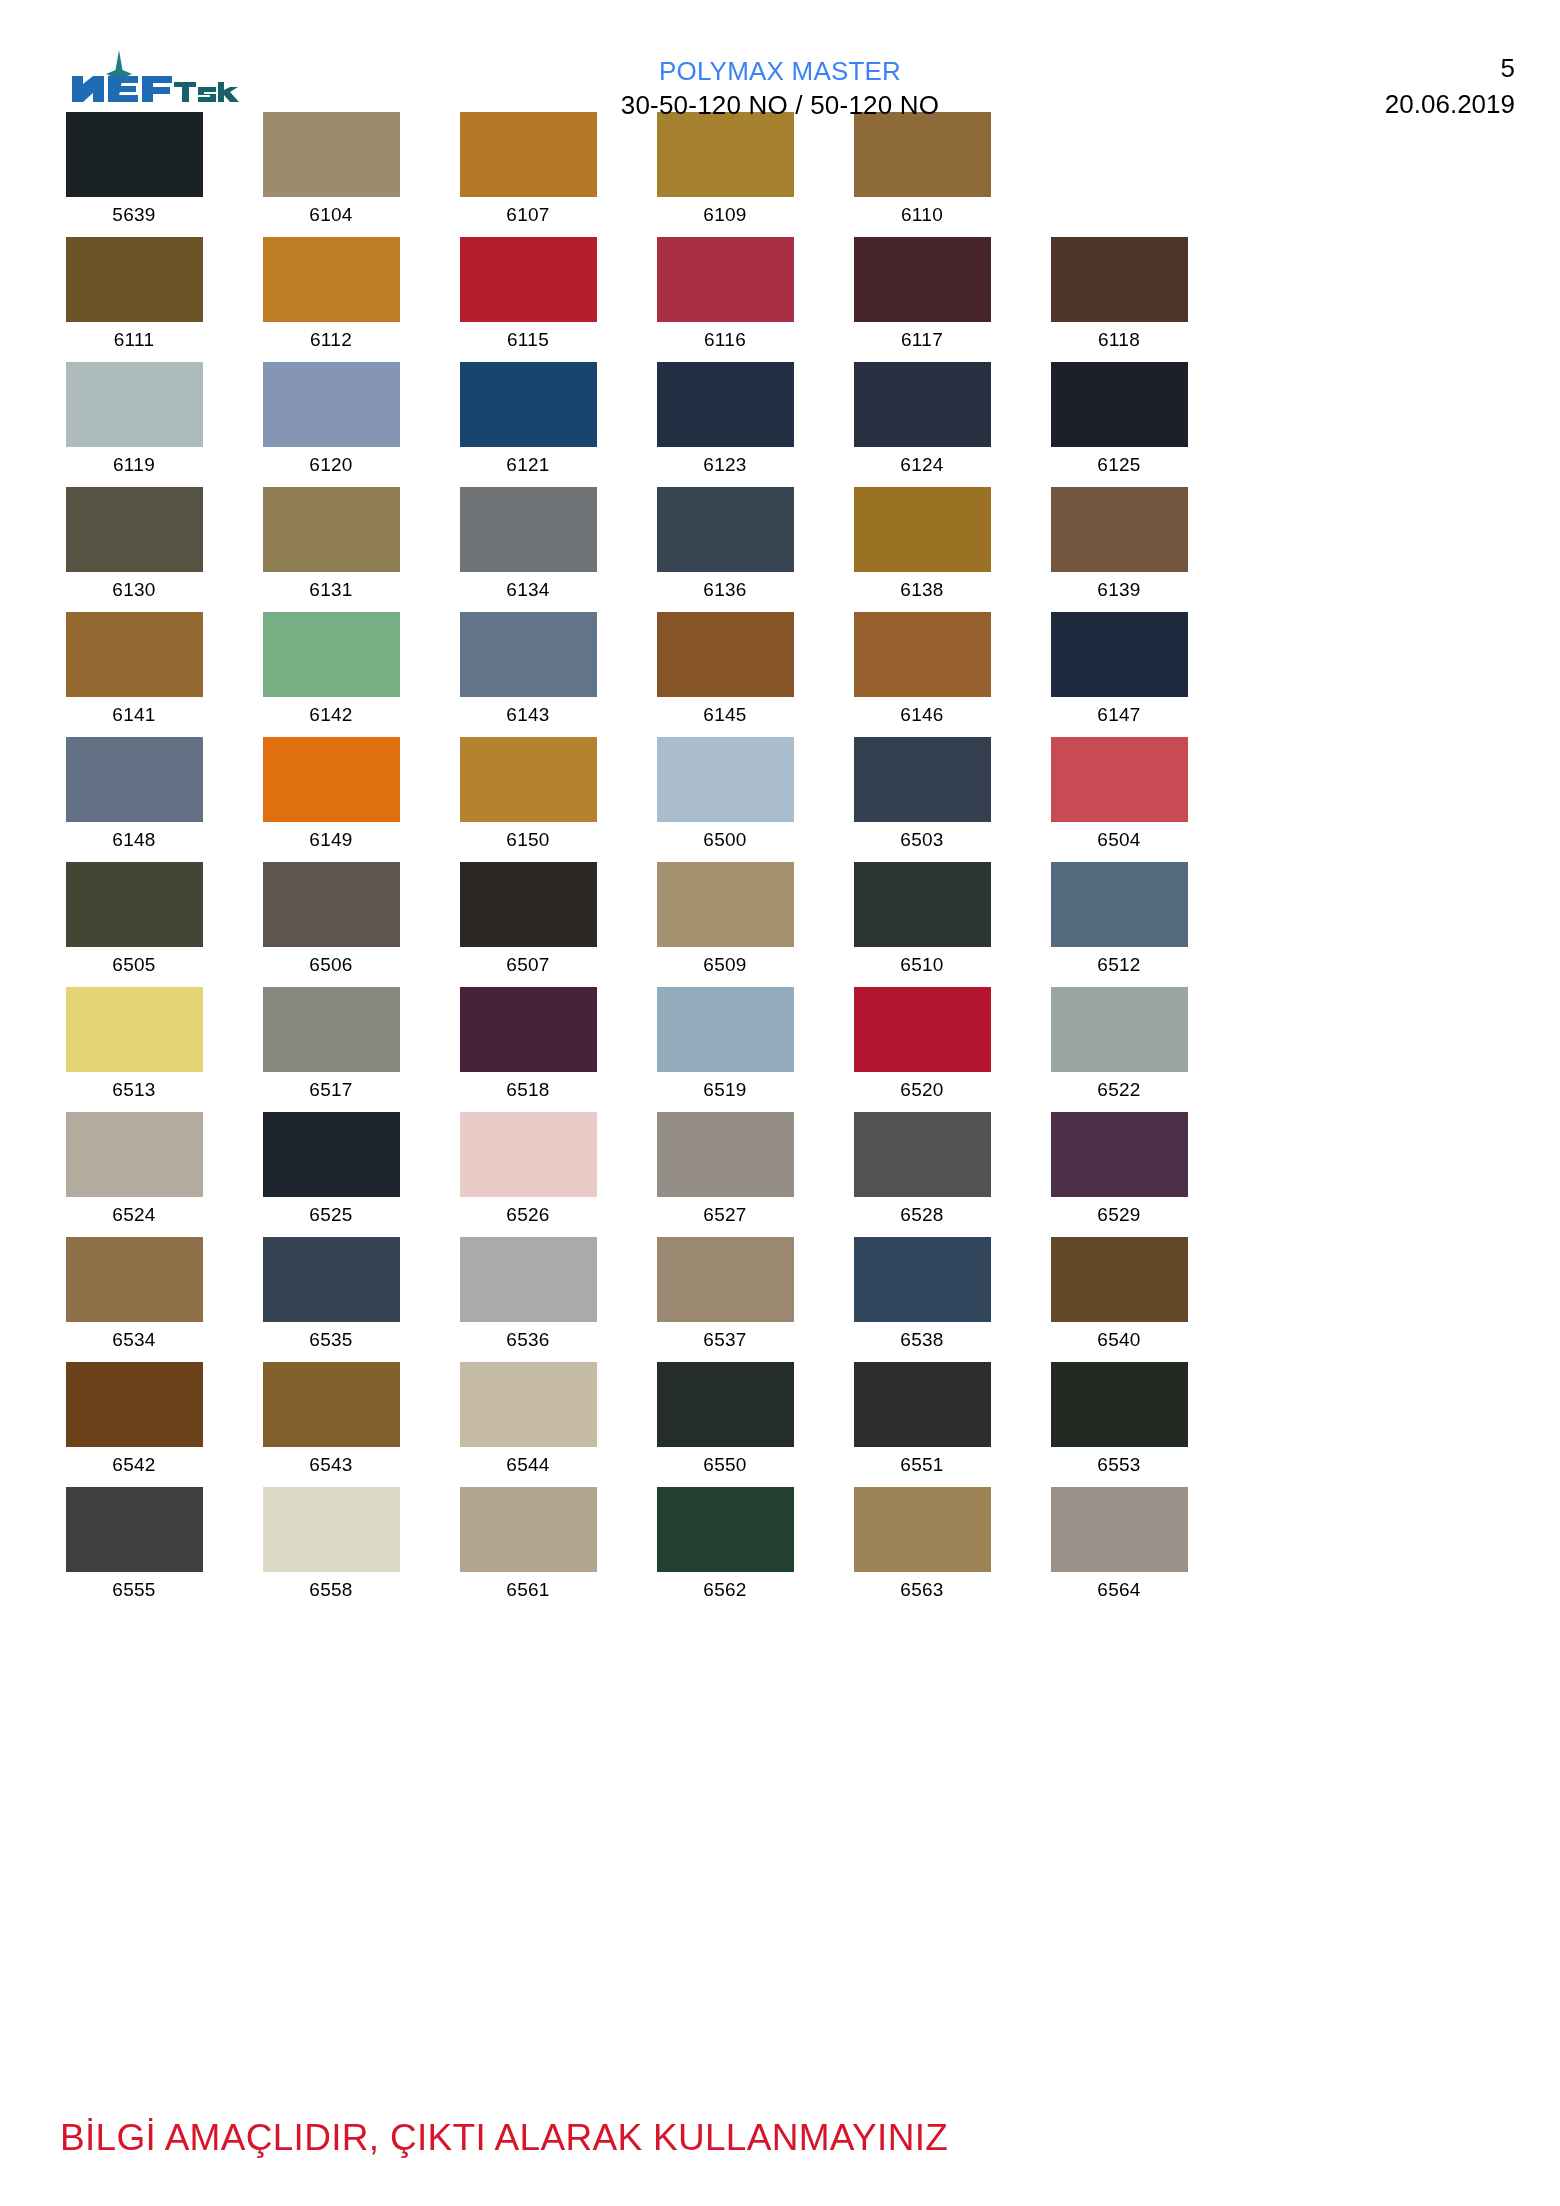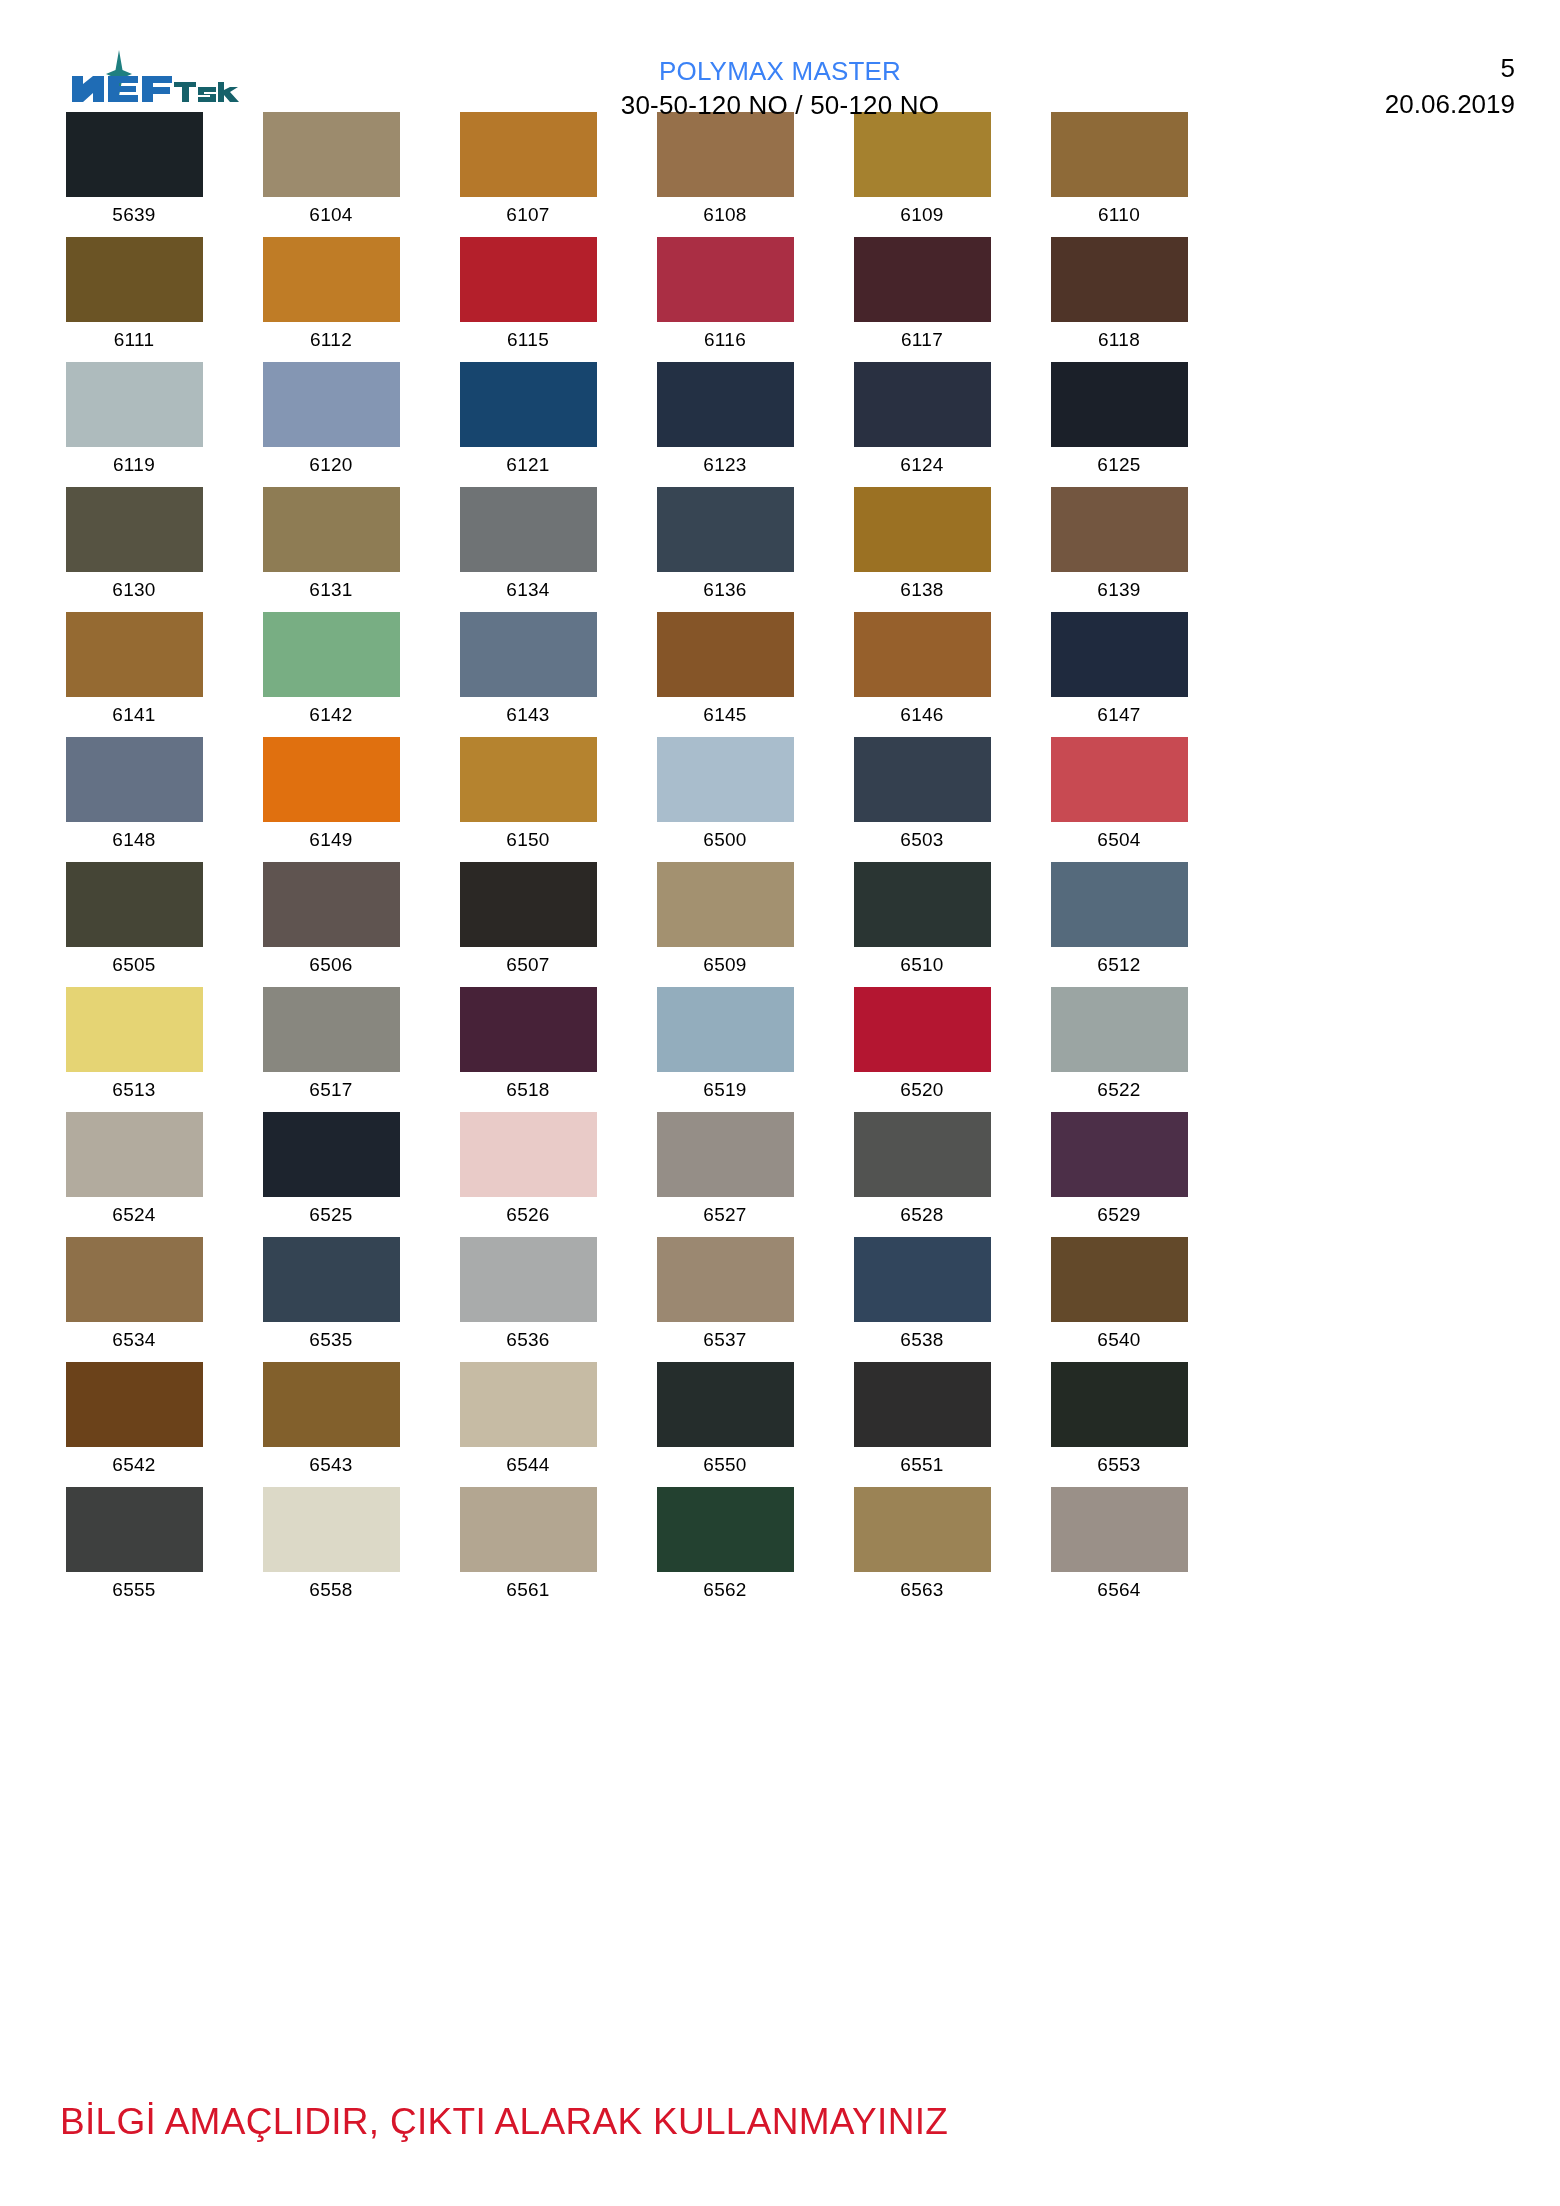--- a/index.html
+++ b/index.html
@@ -101,21 +101,21 @@
     line-height: 24px;
     color: #000;
     text-align: center;
     letter-spacing: 0.3px;
   }
 
   
   .footer {
     position: absolute;
     left: 60px;
-    bottom: 62px;
+    bottom: 46px;
   }
   .footer-warning {
     color: #d7152a;
     font-size: 37px;
     line-height: 44px;
     letter-spacing: 0.3px;
     white-space: nowrap;
   }
 </style>
 </head>
@@ -165,24 +165,20 @@
       </div>
       <div class="swatch-cell">
         <div class="swatch-chip" title="#9c8b6d" style="background: rgb(156, 139, 109);"></div>
         <div class="swatch-label">6104</div>
       </div>
       <div class="swatch-cell">
         <div class="swatch-chip" title="#b5782a" style="background: rgb(181, 120, 42);"></div>
         <div class="swatch-label">6107</div>
       </div>
       <div class="swatch-cell">
-        <div class="swatch-chip" title="#96704a" style="background: rgb(150, 112, 74);"></div>
-        <div class="swatch-label">6108</div>
-      </div>
-      <div class="swatch-cell">
         <div class="swatch-chip" title="#a5812f" style="background: rgb(165, 129, 47);"></div>
         <div class="swatch-label">6109</div>
       </div>
       <div class="swatch-cell">
         <div class="swatch-chip" title="#8e6a38" style="background: rgb(142, 106, 56);"></div>
         <div class="swatch-label">6110</div>
       </div>
     </div>
     <div class="swatch-row">
       <div class="swatch-cell">

